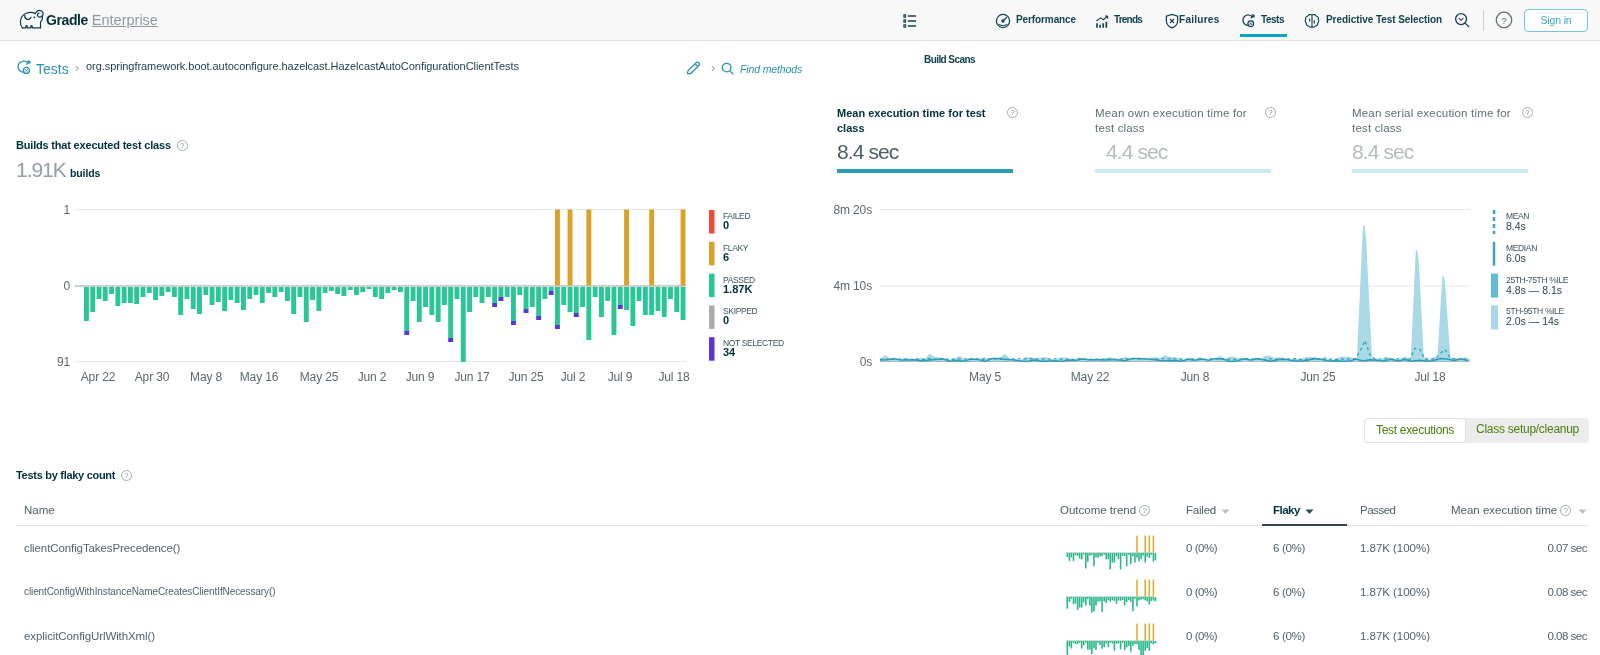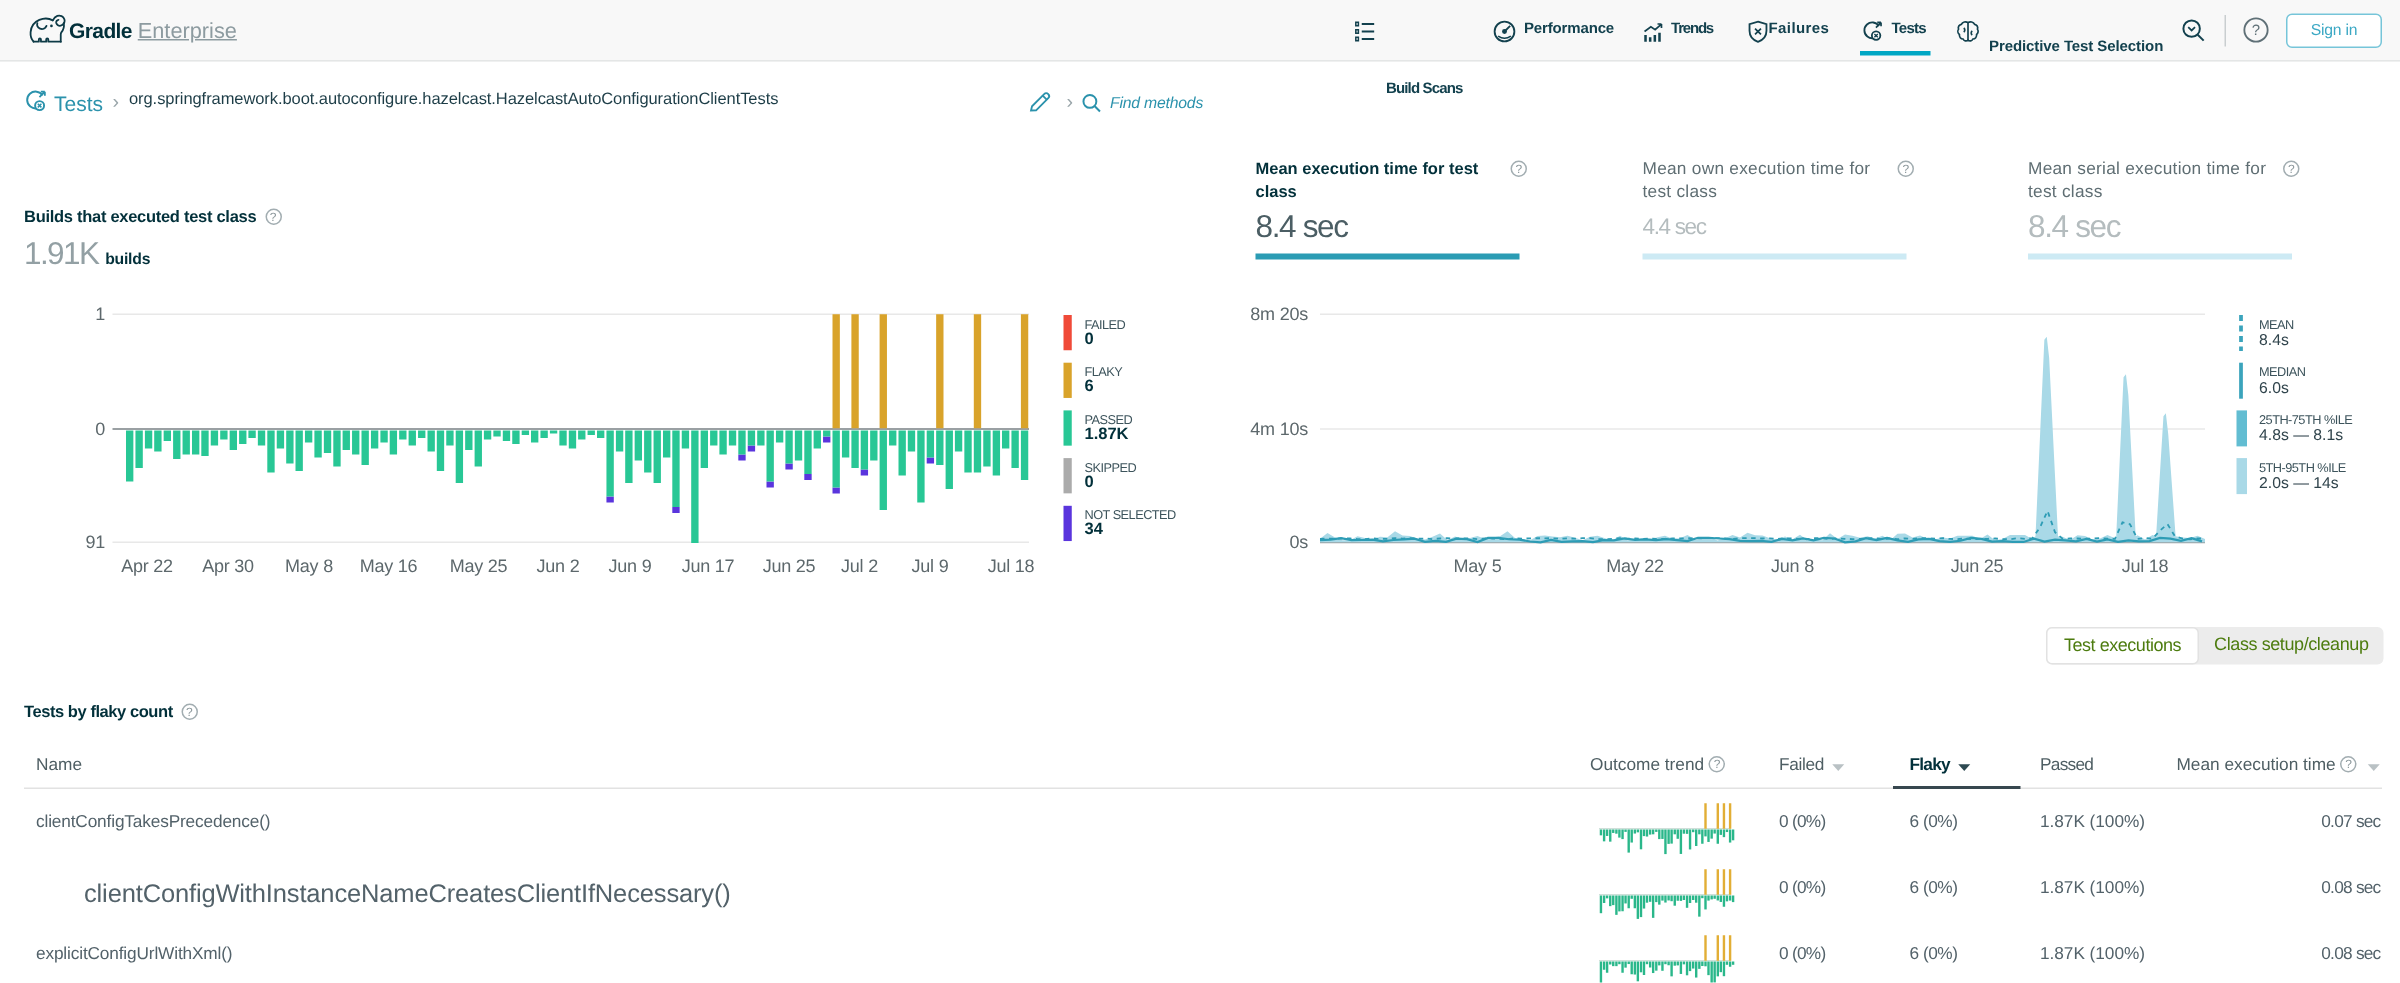--- a/index.html
+++ b/index.html
@@ -79,21 +79,21 @@
   </div>
 <div class="abs ntext" style="left:1261px;top:14px;letter-spacing:-0.48px;">Tests</div>
 <div class="nitem" style="left:1304px;">
     <svg width="16" height="16" viewBox="0 0 17 17">
       <g stroke="#13414e" stroke-width="1.2" fill="none">
         <path d="M8.5 2.2 C7 1.2 4.6 1.6 3.8 3.4 C2.2 3.6 1.2 5.2 1.8 6.8 C1 8 1.2 9.8 2.4 10.6 C2.2 12.4 3.4 13.8 5 13.8 C5.6 15.2 7.4 15.6 8.5 14.6 C9.6 15.6 11.4 15.2 12 13.8 C13.6 13.8 14.8 12.4 14.6 10.6 C15.8 9.8 16 8 15.2 6.8 C15.8 5.2 14.8 3.6 13.2 3.4 C12.4 1.6 10 1.2 8.5 2.2 Z"></path>
         <path d="M8.5 2.2 V14.6 M5.5 6 C6.5 6.8 6.5 8.2 5.5 9 M11.5 8 C10.5 8.8 10.5 10.2 11.5 11"></path>
       </g>
     </svg>
   </div>
-<div class="abs ntext" style="left:1326px;top:26px;letter-spacing:-0.06px;text-align:right;">Predictive Test Selection</div>
+<div class="abs ntext" style="left:1326px;top:14px;letter-spacing:-0.06px;text-align:right;">Predictive Test Selection</div>
 <div class="abs" style="left:1240px;top:34px;width:47px;height:3px;background:#00a7c4;"></div>
 
 <svg class="abs" style="left:1454px;top:12px" width="17" height="17" viewBox="0 0 18 18">
     <g stroke="#13414e" stroke-width="1.4" fill="none">
       <circle cx="7.5" cy="7.5" r="5.8"></circle>
       <path d="M11.8 11.8 L16 16"></path>
       <path d="M5.1 6.4 L7.5 8.8 L9.9 6.4" stroke-width="1.2"></path>
     </g>
   </svg>
 <div class="abs" style="left:1483px;top:10px;width:1px;height:21px;background:#c9ced0;"></div>
@@ -282,21 +282,21 @@
 </svg>
 
 <div class="abs" style="left:837px;top:106px;width:176px;white-space:normal;">
  <div style="font-size:11px;font-weight:bold;color:#02303a;line-height:14.5px;letter-spacing:0px;position:relative;">Mean execution time for test<span class="qicon" style="position:absolute;left:170px;top:1px;">?</span><br>class</div>
  <div style="font-size:21px;color:#4b5e64;margin-top:5px;line-height:23px;letter-spacing:-0.9px;">8.4 sec</div>
  <div style="height:3.5px;background:#2b9cb4;margin-top:6px;"></div>
 </div>
 
 <div class="abs" style="left:1095px;top:106px;width:176px;white-space:normal;">
  <div style="font-size:11.5px;font-weight:normal;color:#5f6e73;line-height:14.5px;letter-spacing:0.18px;position:relative;">Mean own execution time for<span class="qicon" style="position:absolute;left:170px;top:1px;">?</span><br>test class</div>
- <div style="font-size:15px;color:#b4bcbe;margin-top:5px;line-height:23px;letter-spacing:-0.9px;">4.4 sec</div>
+ <div style="font-size:21px;color:#b4bcbe;margin-top:5px;line-height:23px;letter-spacing:-0.9px;margin-left:11px;">4.4 sec</div>
  <div style="height:3.5px;background:#cdeaf4;margin-top:6px;"></div>
 </div>
 
 <div class="abs" style="left:1352px;top:106px;width:176px;white-space:normal;">
  <div style="font-size:11.5px;font-weight:normal;color:#5f6e73;line-height:14.5px;letter-spacing:0.18px;position:relative;">Mean serial execution time for<span class="qicon" style="position:absolute;left:170px;top:1px;">?</span><br>test class</div>
  <div style="font-size:21px;color:#b4bcbe;margin-top:5px;line-height:23px;letter-spacing:-0.9px;">8.4 sec</div>
  <div style="height:3.5px;background:#cdeaf4;margin-top:6px;"></div>
 </div>
 
 <svg class="abs" style="left:830px;top:196px;" width="770" height="200" viewBox="0 0 770 200">
@@ -401,21 +401,21 @@
 <rect x="90.5" y="23" width="1.6" height="1.7" fill="#2ab78a"></rect>
 <rect x="92.6" y="5.5" width="1.6" height="17" fill="#e2ae35"></rect>
 <rect x="92.6" y="23" width="1.6" height="8.7" fill="#2ab78a"></rect>
 <rect x="94.6" y="23" width="1.6" height="7.2" fill="#2ab78a"></rect>
   </svg>
 <div class="abs" style="left:1186px;top:542px;font-size:11.5px;color:#53626a;letter-spacing:-0.48px;">0 (0%)</div>
 <div class="abs" style="left:1273px;top:542px;font-size:11.5px;color:#53626a;letter-spacing:-0.31px;">6 (0%)</div>
 <div class="abs" style="left:1360px;top:542px;font-size:11.5px;color:#53626a;letter-spacing:-0.03px;">1.87K (100%)</div>
 <div class="abs" style="left:1450px;top:542px;width:137px;text-align:right;font-size:11.5px;color:#53626a;letter-spacing:-0.5px;">0.07 sec</div>
 
-<div class="abs" style="left:24px;top:586px;font-size:17px;color:#53626a;letter-spacing:-0.1px;margin-left:32px;">clientConfigWithInstanceNameCreatesClientIfNecessary()</div>
+<div class="abs" style="left:24px;top:586px;font-size:10px;color:#53626a;letter-spacing:-0.1px;">clientConfigWithInstanceNameCreatesClientIfNecessary()</div>
 <svg class="abs" style="left:1060px;top:574px;" width="100" height="44" viewBox="0 0 100 44">
     <line x1="6" y1="22.5" x2="94" y2="22.5" stroke="#bfd4cd" stroke-width="0.8"></line>
 <rect x="6.5" y="23" width="1.6" height="11.8" fill="#2ab78a"></rect>
 <rect x="8.6" y="23" width="1.6" height="5.0" fill="#2ab78a"></rect>
 <rect x="10.6" y="23" width="1.6" height="1.9" fill="#2ab78a"></rect>
 <rect x="12.7" y="23" width="1.6" height="7.1" fill="#2ab78a"></rect>
 <rect x="14.7" y="23" width="1.6" height="6.4" fill="#2ab78a"></rect>
 <rect x="16.8" y="23" width="1.6" height="12.9" fill="#2ab78a"></rect>
 <rect x="18.8" y="23" width="1.6" height="10.6" fill="#2ab78a"></rect>
 <rect x="20.9" y="23" width="1.6" height="10.5" fill="#2ab78a"></rect>

